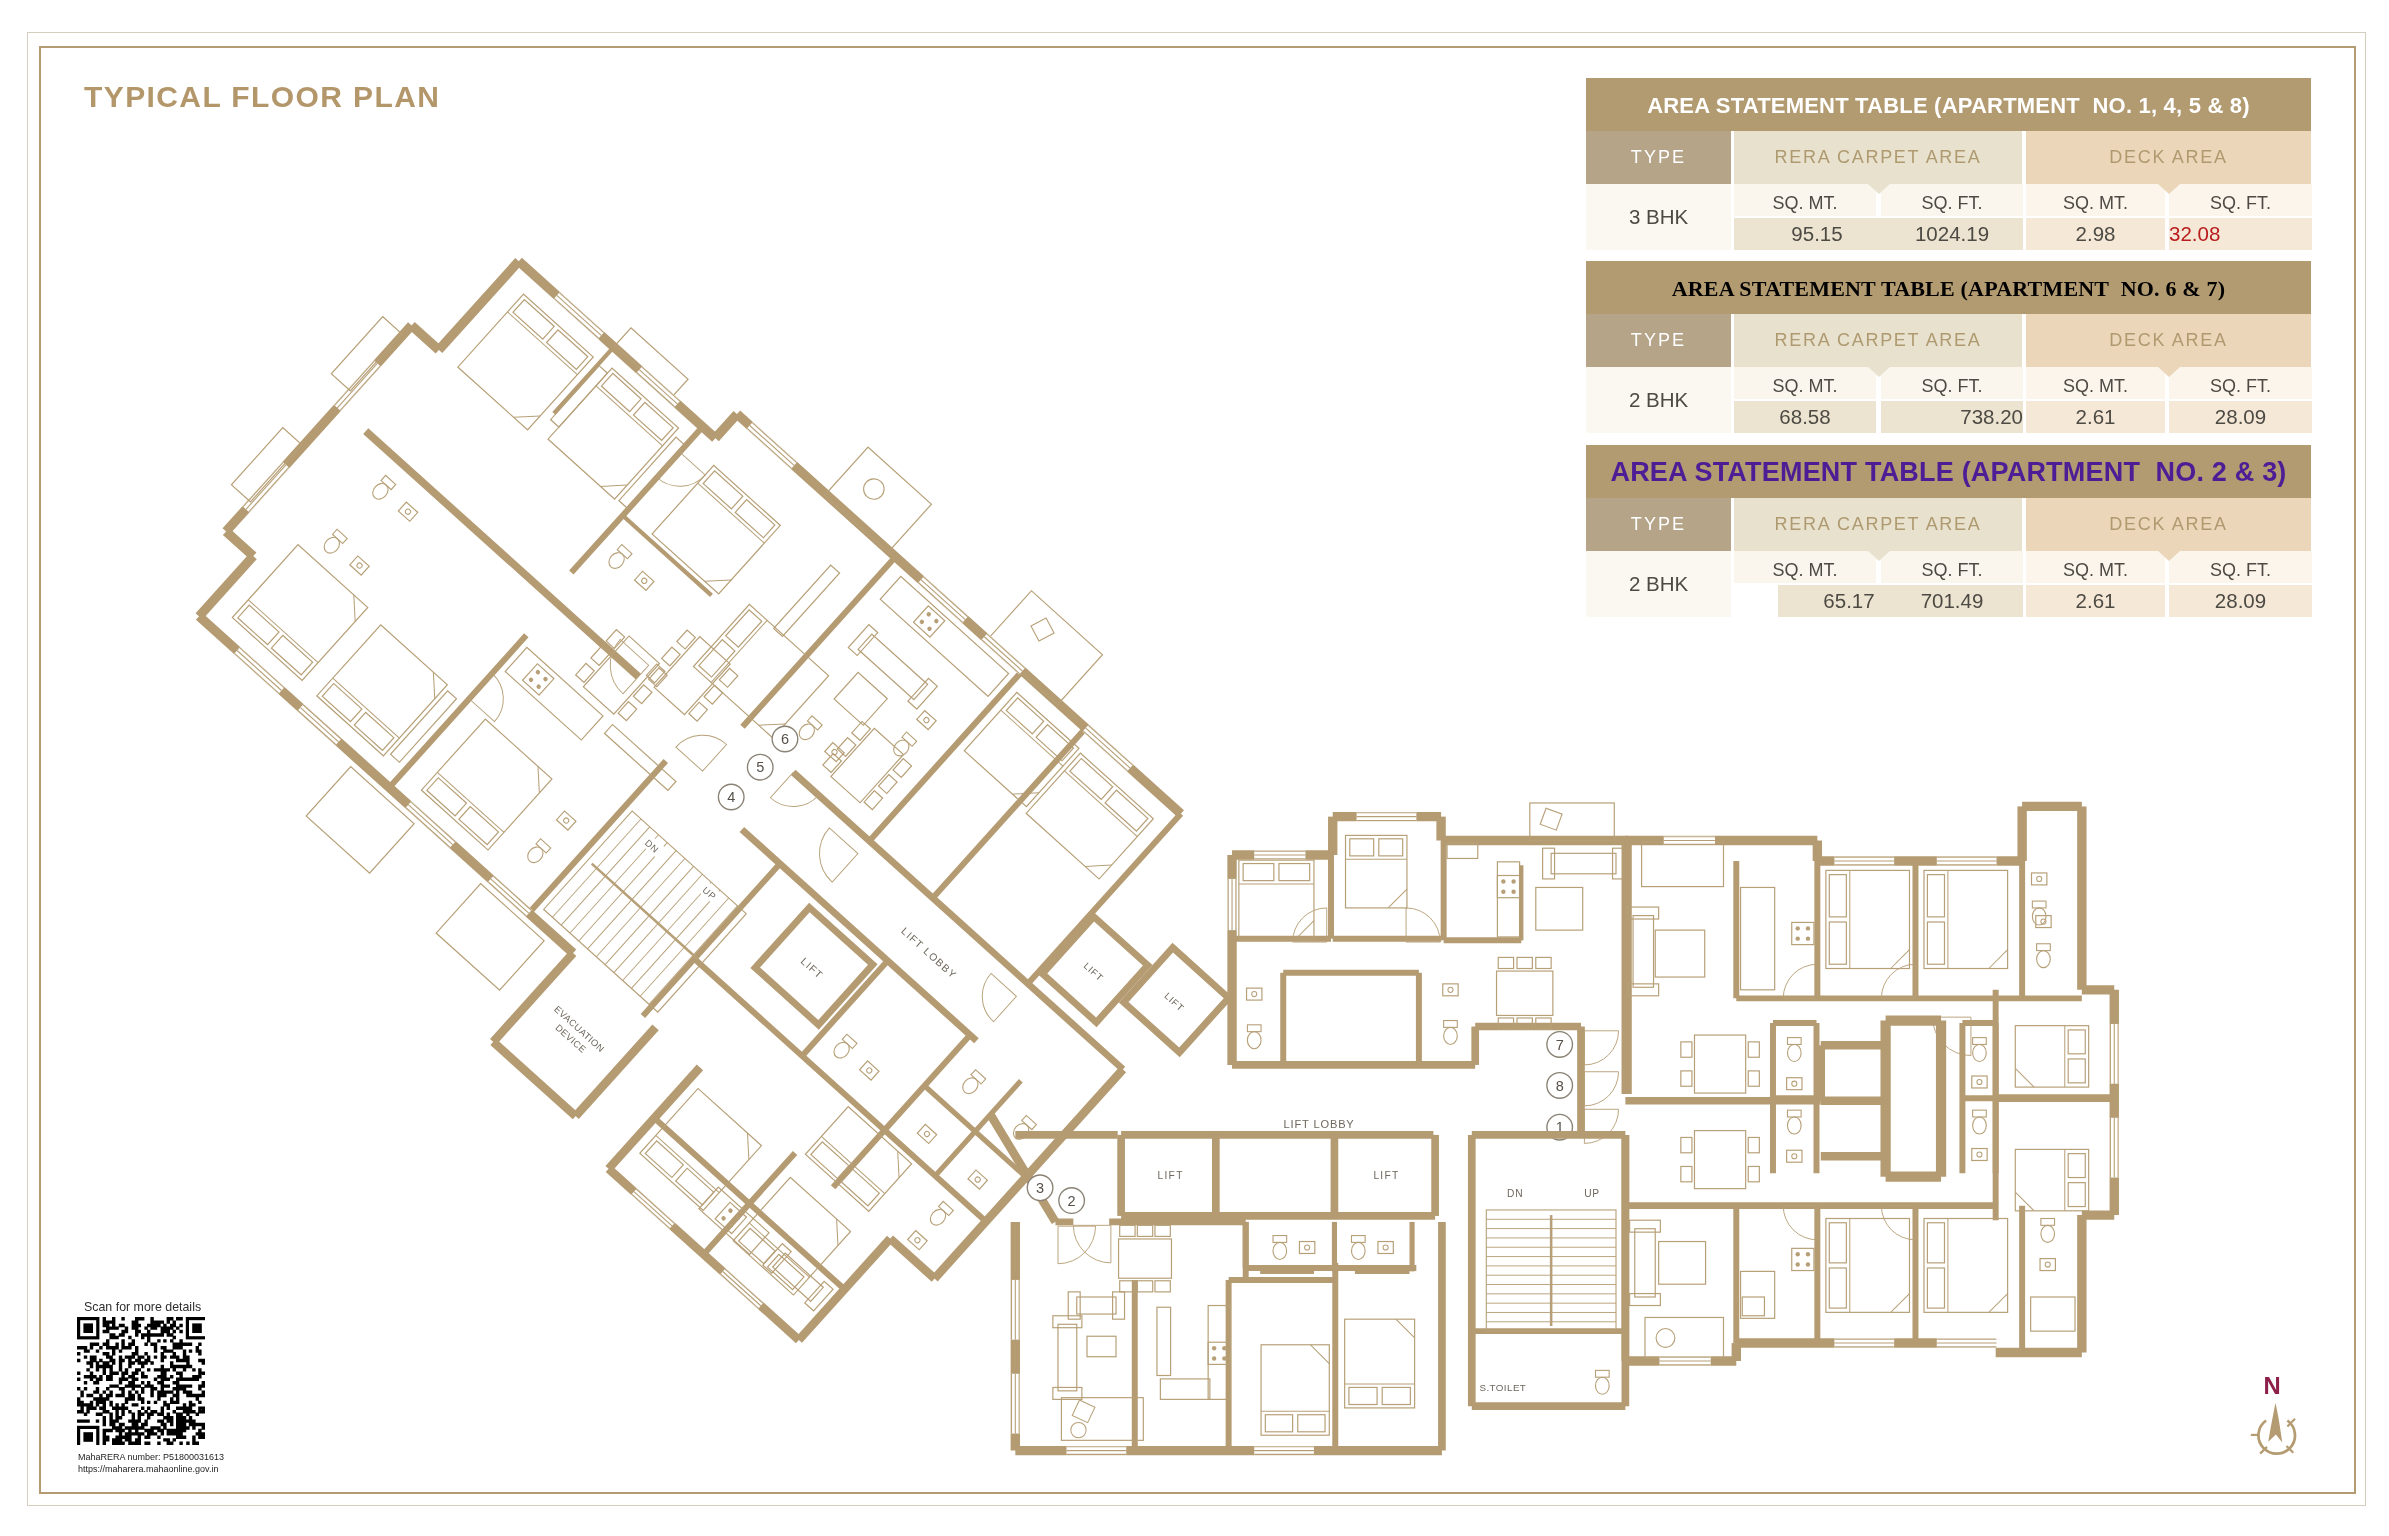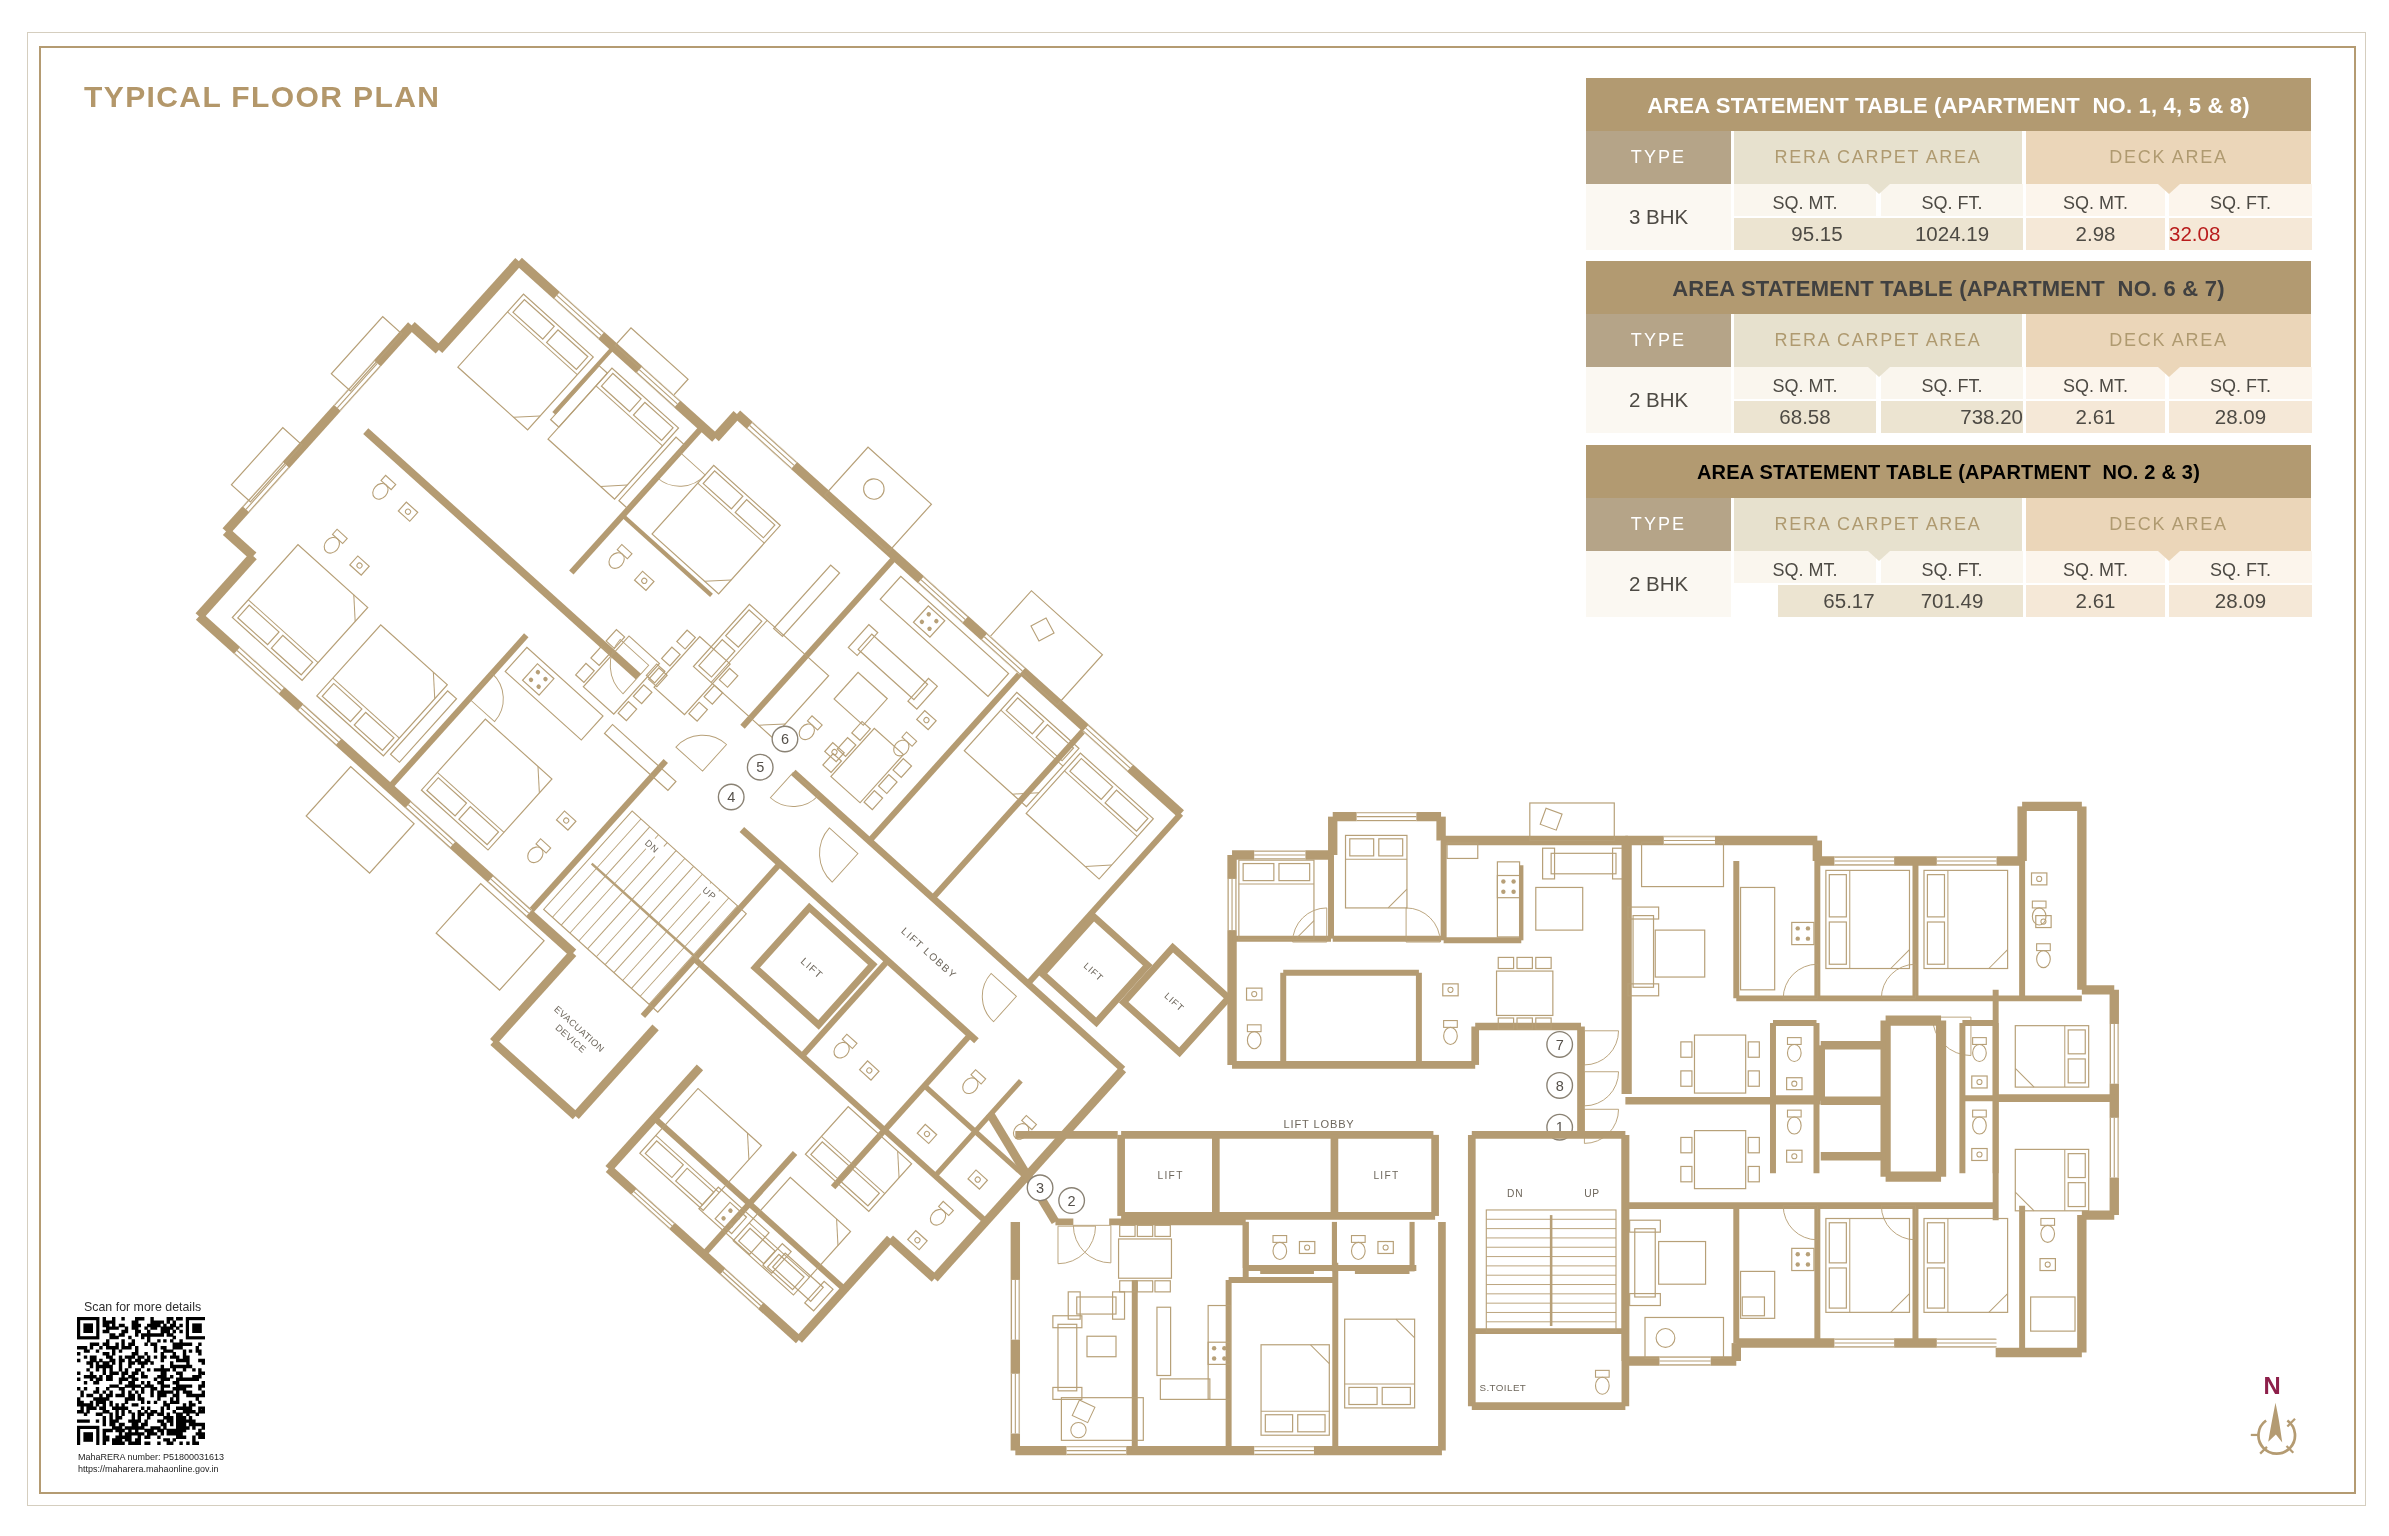--- a/index.html
+++ b/index.html
@@ -28,39 +28,39 @@
     <div style="position:absolute;left:583px;top:106px;width:143px;height:32px;background:#fcf5ec;color:#4d4a44;font-size:18px;text-align:center;line-height:38px;">SQ. FT.</div>
     <div style="position:absolute;left:148px;top:140px;width:142px;height:32px;background:#ece4d1;color:#4d4a44;font-size:20.5px;text-align:center;line-height:32px;padding-left:12px;">95.15</div>
     <div style="position:absolute;left:295px;top:140px;width:142px;height:32px;background:#ece4d1;color:#4d4a44;font-size:20.5px;text-align:center;line-height:32px;">1024.19</div>
     <div style="position:absolute;left:440px;top:140px;width:139px;height:32px;background:#f5e8d7;color:#4d4a44;font-size:20.5px;text-align:center;line-height:32px;">2.98</div>
     <div style="position:absolute;left:583px;top:140px;width:143px;height:32px;background:#f5e8d7;color:#b91c1c;font-size:20.5px;text-align:left;line-height:32px;">32.08</div>
     <div style="position:absolute;left:282px;top:106px;width:0;height:0;border-left:11px solid transparent;border-right:11px solid transparent;border-top:10.2px solid #e7e1ce;"></div>
     <div style="position:absolute;left:572px;top:106px;width:0;height:0;border-left:11px solid transparent;border-right:11px solid transparent;border-top:10.2px solid #ebd6b9;"></div>
   </div>
 
 <div style="position:absolute;left:1586px;top:261px;width:725px;height:172px;">
-    <div style="position:absolute;left:0;top:0;width:725px;height:53px;background:#b29a71;color:#404040;font-weight:bold;font-size:22px;letter-spacing:0.2px;text-align:center;line-height:55px;">AREA STATEMENT TABLE (APARTMENT&nbsp; NO. 6 &amp; 7)</div>
+    <div style="position:absolute;left:0;top:0;width:725px;height:53px;background:#b29a71;color:#000000;font-weight:bold;font-size:22px;letter-spacing:0.2px;text-align:center;line-height:55px;font-family:Liberation Serif, serif;">AREA STATEMENT TABLE (APARTMENT&nbsp; NO. 6 &amp; 7)</div>
     <div style="position:absolute;left:0px;top:53px;width:145px;height:53px;background:#b5a488;color:#fff;font-size:18px;letter-spacing:2.1px;text-align:center;line-height:53px;">TYPE</div>
     <div style="position:absolute;left:148px;top:53px;width:288px;height:53px;background:#e7e1ce;color:#af9a70;font-size:18px;letter-spacing:1.7px;text-align:center;line-height:53px;">RERA CARPET AREA</div>
     <div style="position:absolute;left:440px;top:53px;width:285px;height:53px;background:#ebd6b9;color:#af9a70;font-size:18px;letter-spacing:1.7px;text-align:center;line-height:53px;">DECK AREA</div>
     <div style="position:absolute;left:0px;top:106px;width:145px;height:66px;background:#fbf8f2;color:#4d4a44;font-size:20.5px;text-align:center;line-height:66px;">2 BHK</div>
     <div style="position:absolute;left:148px;top:106px;width:142px;height:32px;background:#faf6ee;color:#4d4a44;font-size:18px;text-align:center;line-height:38px;">SQ. MT.</div>
     <div style="position:absolute;left:295px;top:106px;width:142px;height:32px;background:#faf6ee;color:#4d4a44;font-size:18px;text-align:center;line-height:38px;">SQ. FT.</div>
     <div style="position:absolute;left:440px;top:106px;width:139px;height:32px;background:#fcf5ec;color:#4d4a44;font-size:18px;text-align:center;line-height:38px;">SQ. MT.</div>
     <div style="position:absolute;left:583px;top:106px;width:143px;height:32px;background:#fcf5ec;color:#4d4a44;font-size:18px;text-align:center;line-height:38px;">SQ. FT.</div>
     <div style="position:absolute;left:148px;top:140px;width:142px;height:32px;background:#ece4d1;color:#4d4a44;font-size:20.5px;text-align:center;line-height:32px;">68.58</div>
     <div style="position:absolute;left:295px;top:140px;width:142px;height:32px;background:#ece4d1;color:#4d4a44;font-size:20.5px;text-align:right;line-height:32px;">738.20</div>
     <div style="position:absolute;left:440px;top:140px;width:139px;height:32px;background:#f5e8d7;color:#4d4a44;font-size:20.5px;text-align:center;line-height:32px;">2.61</div>
     <div style="position:absolute;left:583px;top:140px;width:143px;height:32px;background:#f5e8d7;color:#4d4a44;font-size:20.5px;text-align:center;line-height:32px;">28.09</div>
     <div style="position:absolute;left:282px;top:106px;width:0;height:0;border-left:11px solid transparent;border-right:11px solid transparent;border-top:10.2px solid #e7e1ce;"></div>
     <div style="position:absolute;left:572px;top:106px;width:0;height:0;border-left:11px solid transparent;border-right:11px solid transparent;border-top:10.2px solid #ebd6b9;"></div>
   </div>
 
 <div style="position:absolute;left:1586px;top:445px;width:725px;height:172px;">
-    <div style="position:absolute;left:0;top:0;width:725px;height:53px;background:#b29a71;color:#000000;font-weight:bold;font-size:20px;letter-spacing:0.2px;text-align:center;line-height:55px;">AREA STATEMENT TABLE (APARTMENT&nbsp; NO. 2 &amp; 3)</div>
+    <div style="position:absolute;left:0;top:0;width:725px;height:53px;background:#b29a71;color:#4c1d95;font-weight:bold;font-size:27px;letter-spacing:0.2px;text-align:center;line-height:55px;">AREA STATEMENT TABLE (APARTMENT&nbsp; NO. 2 &amp; 3)</div>
     <div style="position:absolute;left:0px;top:53px;width:145px;height:53px;background:#b5a488;color:#fff;font-size:18px;letter-spacing:2.1px;text-align:center;line-height:53px;">TYPE</div>
     <div style="position:absolute;left:148px;top:53px;width:288px;height:53px;background:#e7e1ce;color:#af9a70;font-size:18px;letter-spacing:1.7px;text-align:center;line-height:53px;">RERA CARPET AREA</div>
     <div style="position:absolute;left:440px;top:53px;width:285px;height:53px;background:#ebd6b9;color:#af9a70;font-size:18px;letter-spacing:1.7px;text-align:center;line-height:53px;">DECK AREA</div>
     <div style="position:absolute;left:0px;top:106px;width:145px;height:66px;background:#fbf8f2;color:#4d4a44;font-size:20.5px;text-align:center;line-height:66px;">2 BHK</div>
     <div style="position:absolute;left:148px;top:106px;width:142px;height:32px;background:#faf6ee;color:#4d4a44;font-size:18px;text-align:center;line-height:38px;">SQ. MT.</div>
     <div style="position:absolute;left:295px;top:106px;width:142px;height:32px;background:#faf6ee;color:#4d4a44;font-size:18px;text-align:center;line-height:38px;">SQ. FT.</div>
     <div style="position:absolute;left:440px;top:106px;width:139px;height:32px;background:#fcf5ec;color:#4d4a44;font-size:18px;text-align:center;line-height:38px;">SQ. MT.</div>
     <div style="position:absolute;left:583px;top:106px;width:143px;height:32px;background:#fcf5ec;color:#4d4a44;font-size:18px;text-align:center;line-height:38px;">SQ. FT.</div>
     <div style="position:absolute;left:148px;top:140px;width:142px;height:32px;background:#ece4d1;color:#4d4a44;font-size:20.5px;text-align:center;line-height:32px;margin-left:44px;">65.17</div>
     <div style="position:absolute;left:295px;top:140px;width:142px;height:32px;background:#ece4d1;color:#4d4a44;font-size:20.5px;text-align:center;line-height:32px;">701.49</div>

